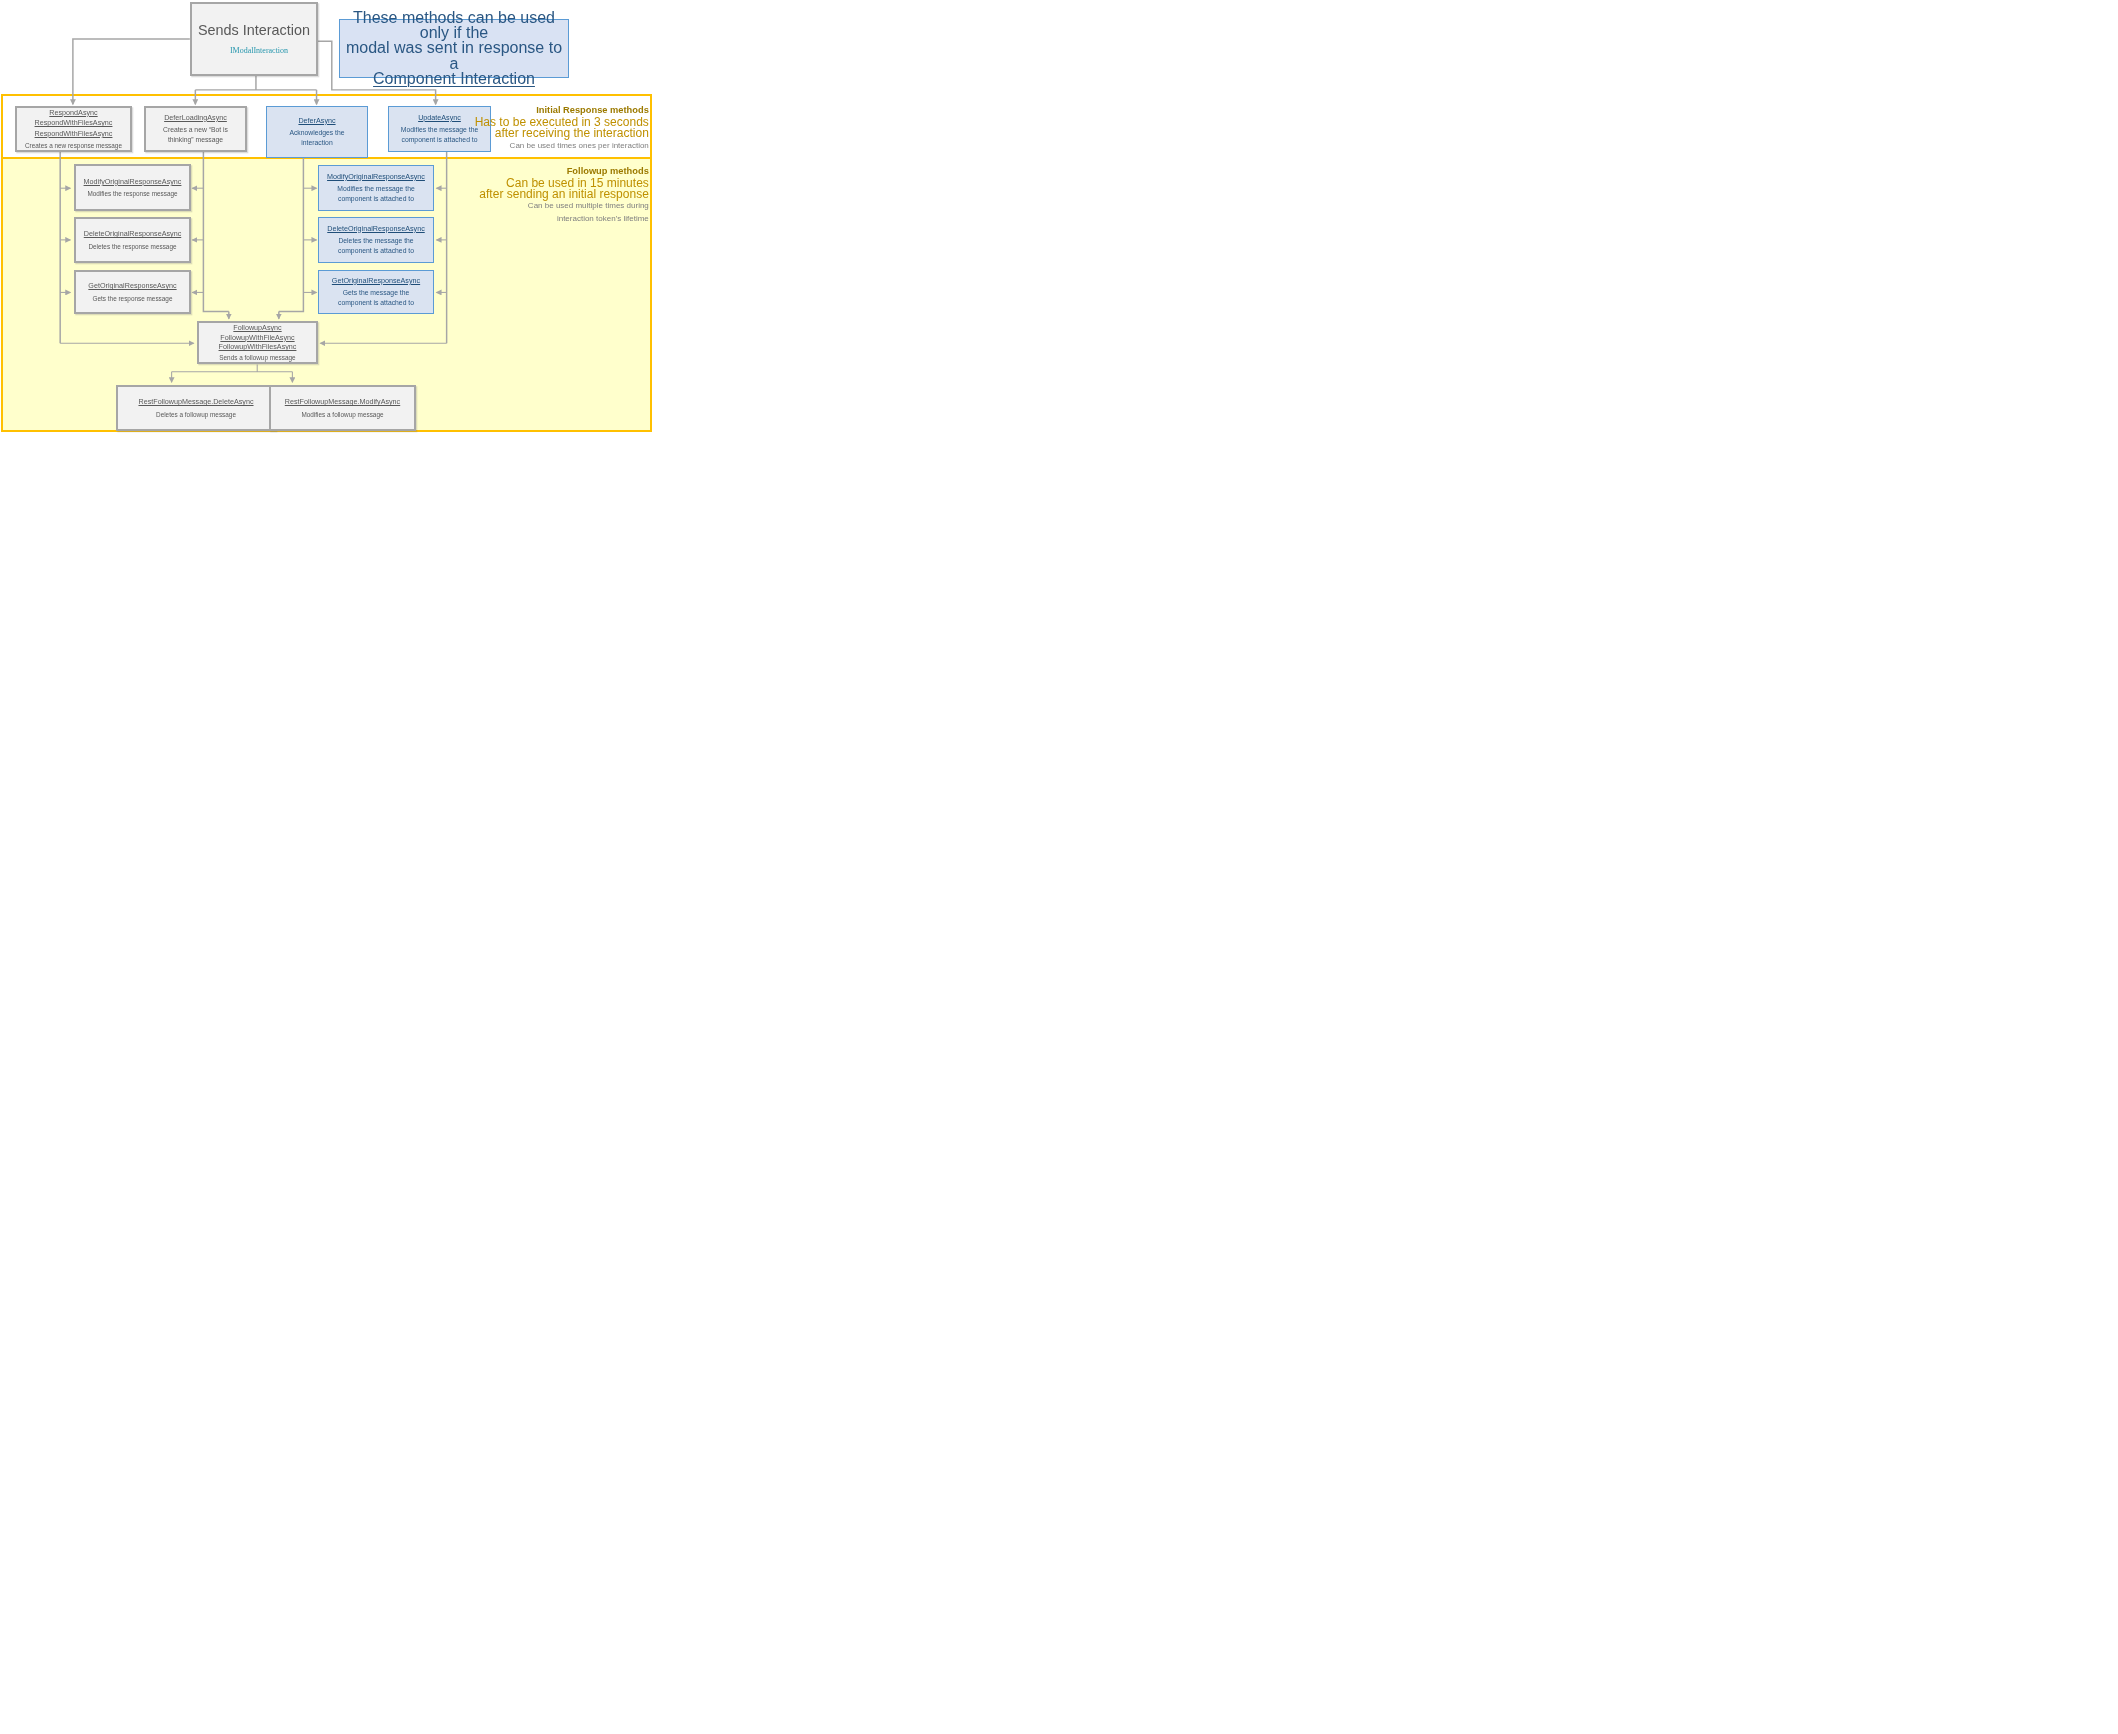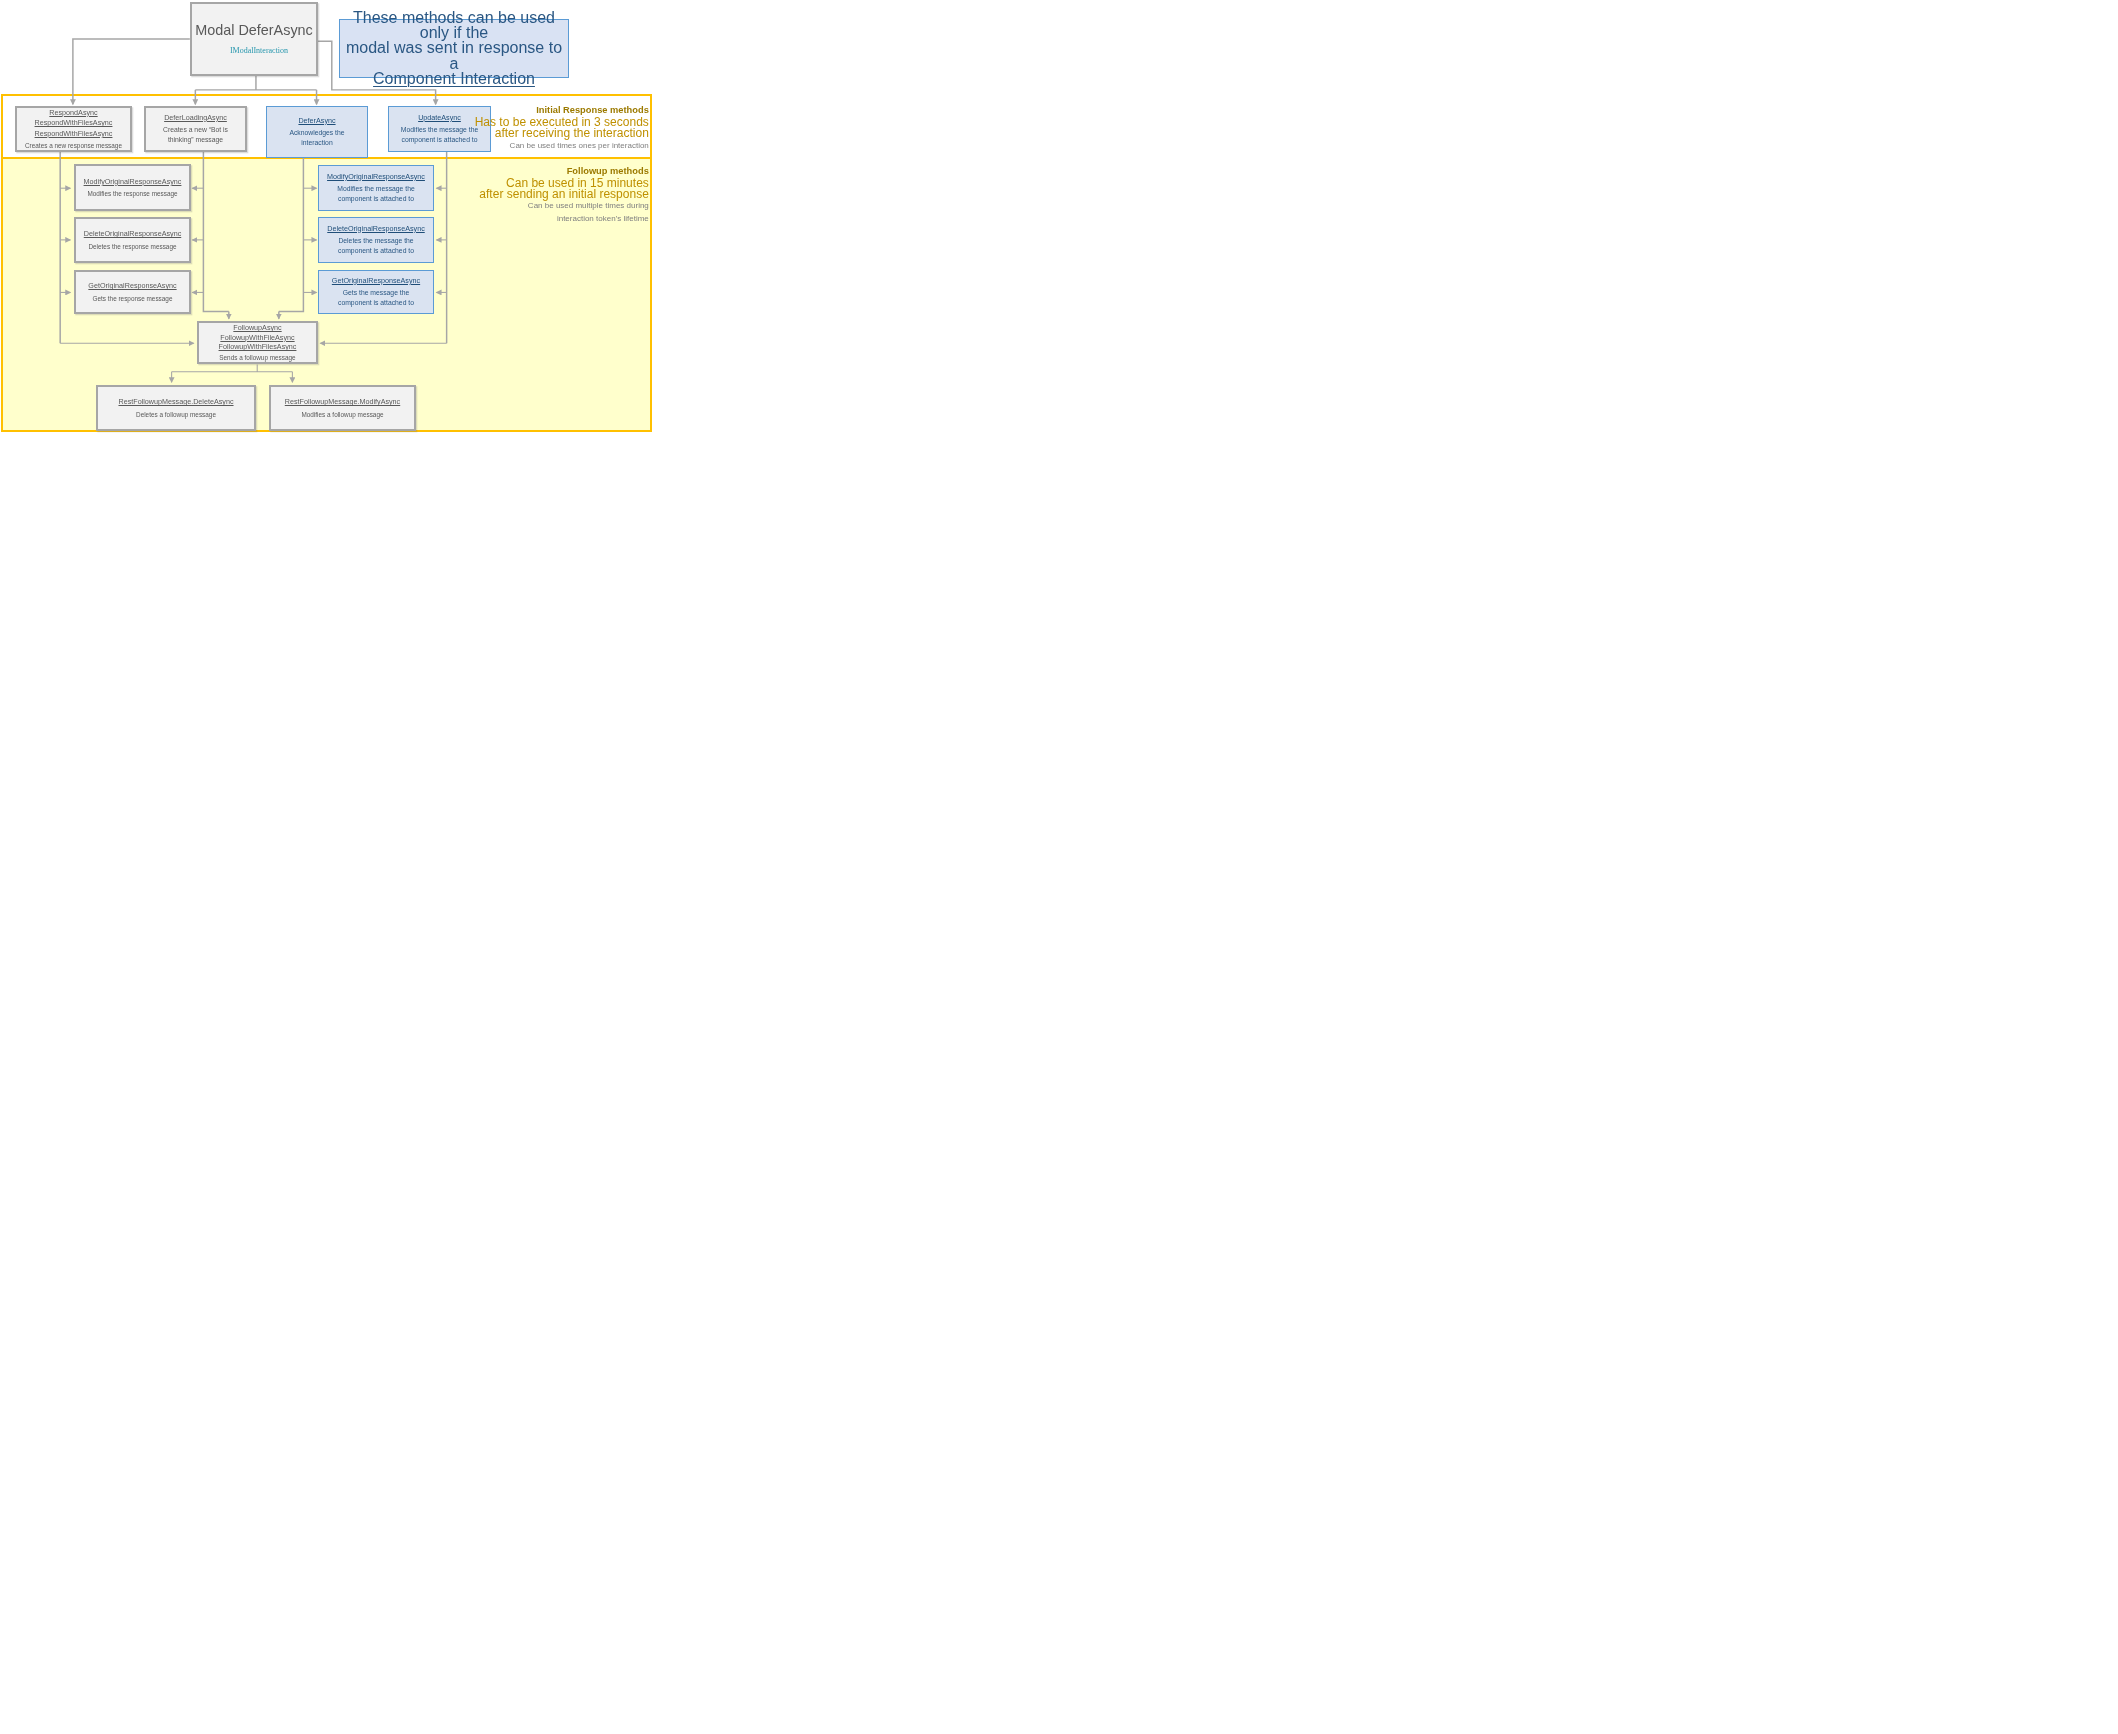--- a/index.html
+++ b/index.html
@@ -91,21 +91,21 @@
     <path class="wire w-thin" d="M1054,566 H1030" marker-end="url(#arr)"></path>
     <path class="wire w-thin" d="M1054,690 H1030" marker-end="url(#arr)"></path>
     <path class="wire w-thin" d="M1054,810 H756" marker-end="url(#arr)"></path>
 
     <path class="wire w-thin" d="M607,860 V877 M405,877 H690"></path>
     <path class="wire w-thin" d="M405,877 V902" marker-end="url(#arr)"></path>
     <path class="wire w-thin" d="M690,877 V902" marker-end="url(#arr)"></path>
   </svg>
 
   <div class="box" id="modal-box">
-    <div id="modal-title">Modal DeferAsync</div>
+    <div id="modal-title">Sends Interaction</div>
     <div id="modal-sub">IModalInteraction</div>
   </div>
 
   <div class="box" id="note-box">
     <div>These methods can be used only if the</div>
     <div>modal was sent in response to a</div>
     <div><span id="note-link">Component Interaction</span></div>
   </div>
 
   <div class="box gray" style="left:15px;top:106px;width:117px;height:46px">
@@ -171,21 +171,21 @@
     <div class="desc t16" style="max-width:93px">Gets the message the component is attached to</div>
   </div>
 
   <div class="box gray" style="left:197px;top:321px;width:121px;height:43px">
     <span class="mlink t17" style="line-height:9.7px">FollowupAsync</span>
     <span class="mlink t17" style="line-height:9.7px">FollowupWithFileAsync</span>
     <span class="mlink t17" style="line-height:9.7px">FollowupWithFilesAsync</span>
     <div class="desc t15" style="margin-top:0.8px">Sends a followup message</div>
   </div>
 
-  <div class="box gray" style="left:96px;top:385px;width:160px;height:46px">
+  <div class="box gray" style="left:116px;top:385px;width:160px;height:46px">
     <span class="mlink t17">RestFollowupMessage.DeleteAsync</span>
     <div class="desc t15">Deletes a followup message</div>
   </div>
   <div class="box gray" style="left:269px;top:385px;width:147px;height:46px">
     <span class="mlink t17">RestFollowupMessage.ModifyAsync</span>
     <div class="desc t15">Modifies a followup message</div>
   </div>
 
 </div>
 

